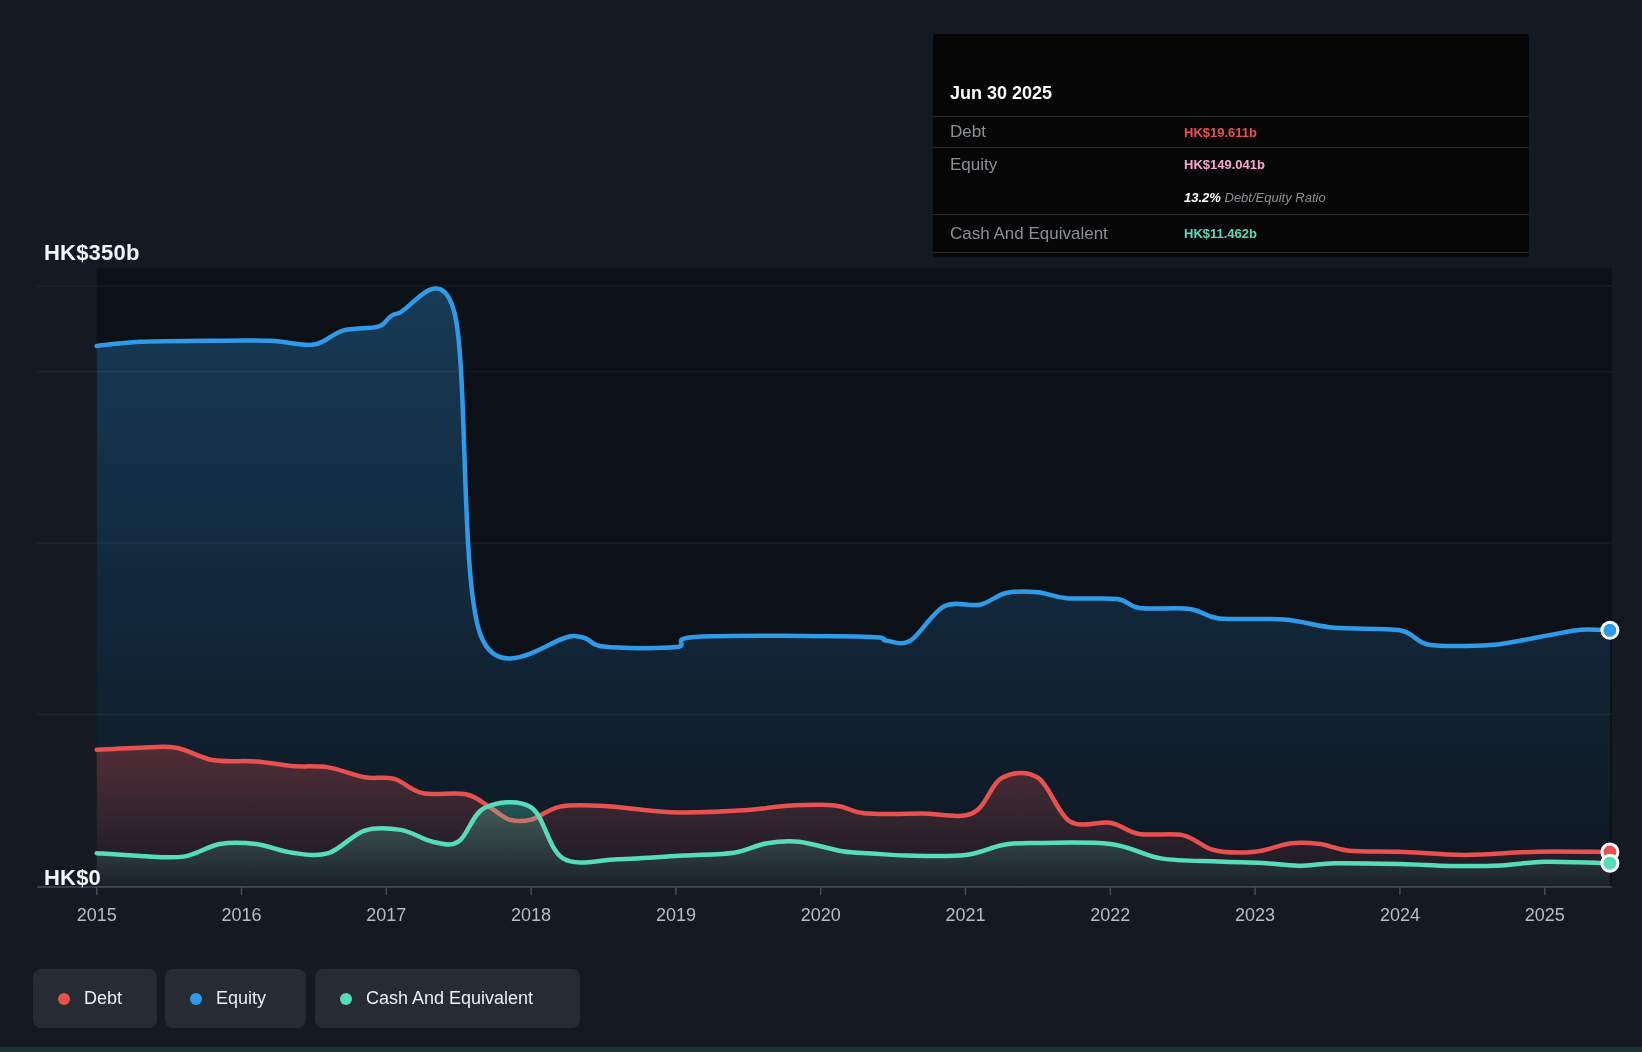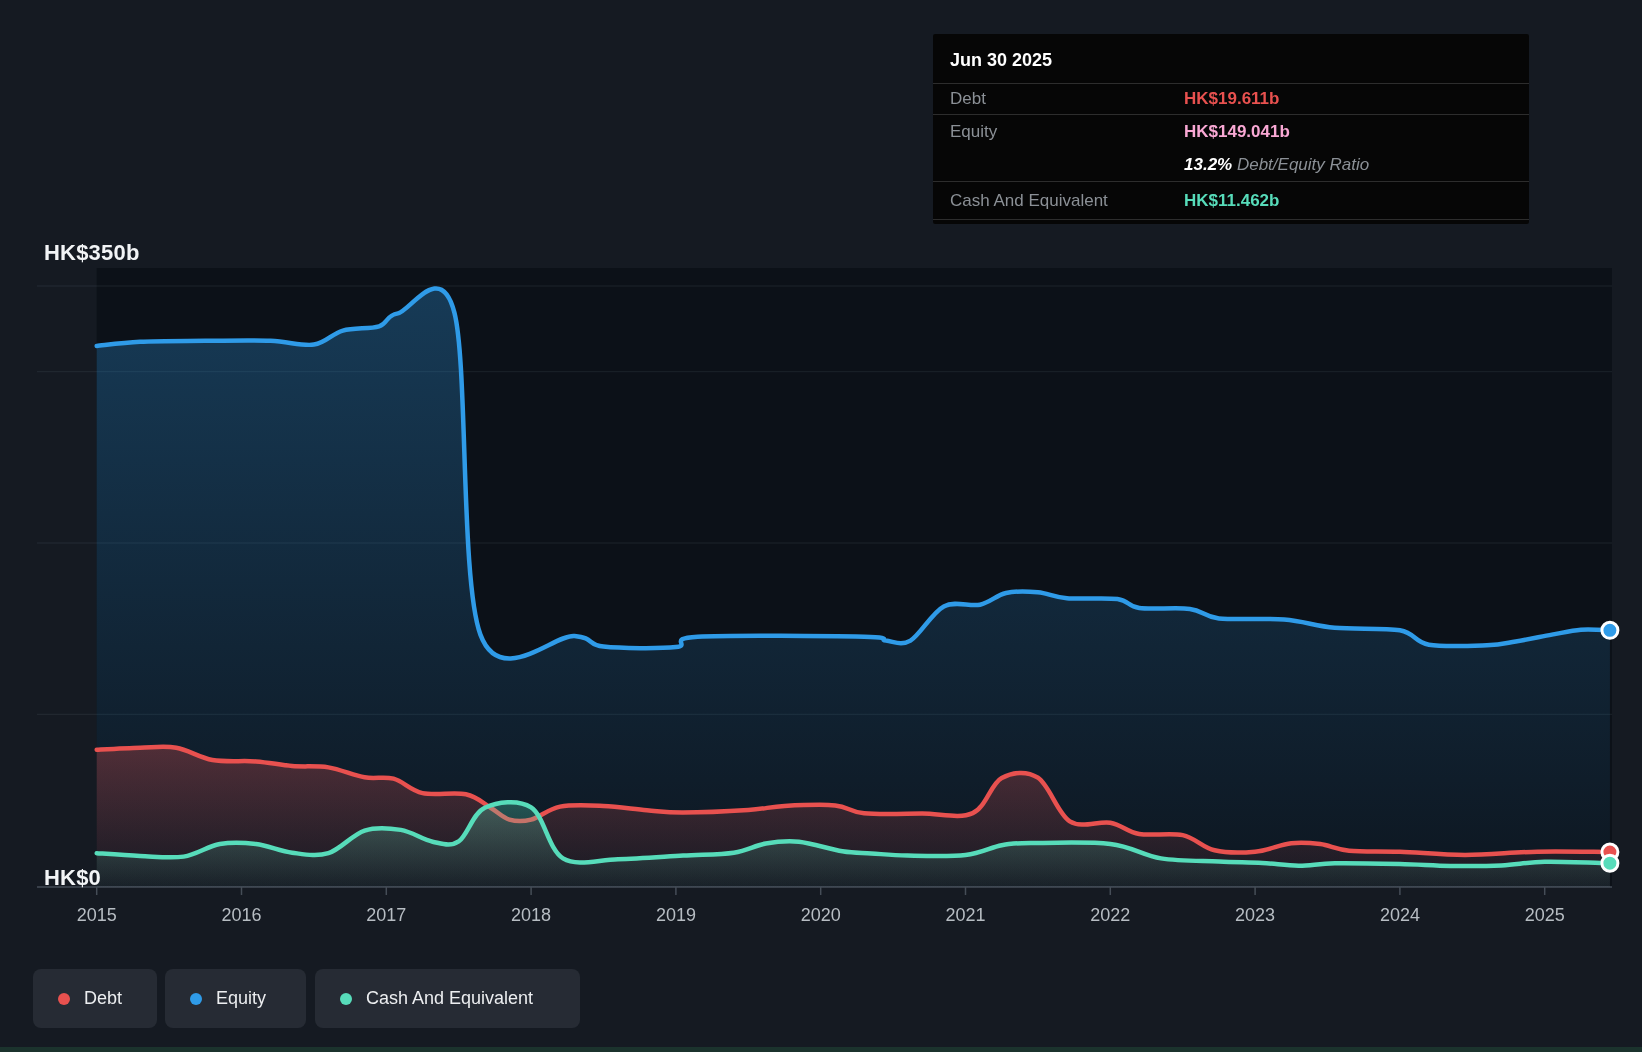--- a/index.html
+++ b/index.html
@@ -9,24 +9,24 @@
   svg text{font-family:"Liberation Sans",sans-serif;}
   .year-label{font-size:18px;fill:#b7bdc3;}
   .axis-value-label{position:absolute;left:44px;color:#f2f4f6;font-size:22px;font-weight:600;letter-spacing:.2px;}
   .axis-top{top:240px;}
   .axis-zero{top:845px;margin-top:20px;}
 
   
   .tooltip{position:absolute;left:933px;top:34px;width:596px;background:#060606;border-radius:2px;
            box-sizing:border-box;padding-bottom:4px;}
   .tt-title{height:49px;line-height:52px;padding-left:17px;color:#ffffff;font-size:18px;font-weight:700;
-            border-bottom:1px solid #2d2d2d;}
+            border-bottom:1px solid #2d2d2d;margin-top:33px;}
   .tt-row{display:flex;align-items:center;}
   .tt-label{width:234px;padding-left:17px;color:#8b9096;font-size:17px;flex:none;}
-  .tt-val{font-size:17px;font-weight:700;}
+  .tt-val{font-size:13px;font-weight:700;}
   .row-debt{height:30px;border-bottom:1px solid #2d2d2d;}
   .row-equity{height:33px;}
   .row-ratio{height:33px;border-bottom:1px solid #2d2d2d;font-style:italic;}
   .row-cash{height:37px;border-bottom:1px solid #2d2d2d;}
   .ratio-num{color:#ffffff;font-weight:700;}
   .ratio-text{color:#8b9096;font-weight:400;}
 
   
   .legend-pill{position:absolute;top:969px;height:59px;background:#262b34;border-radius:8px;
                display:flex;align-items:center;cursor:pointer;box-sizing:border-box;padding-left:25px;}

